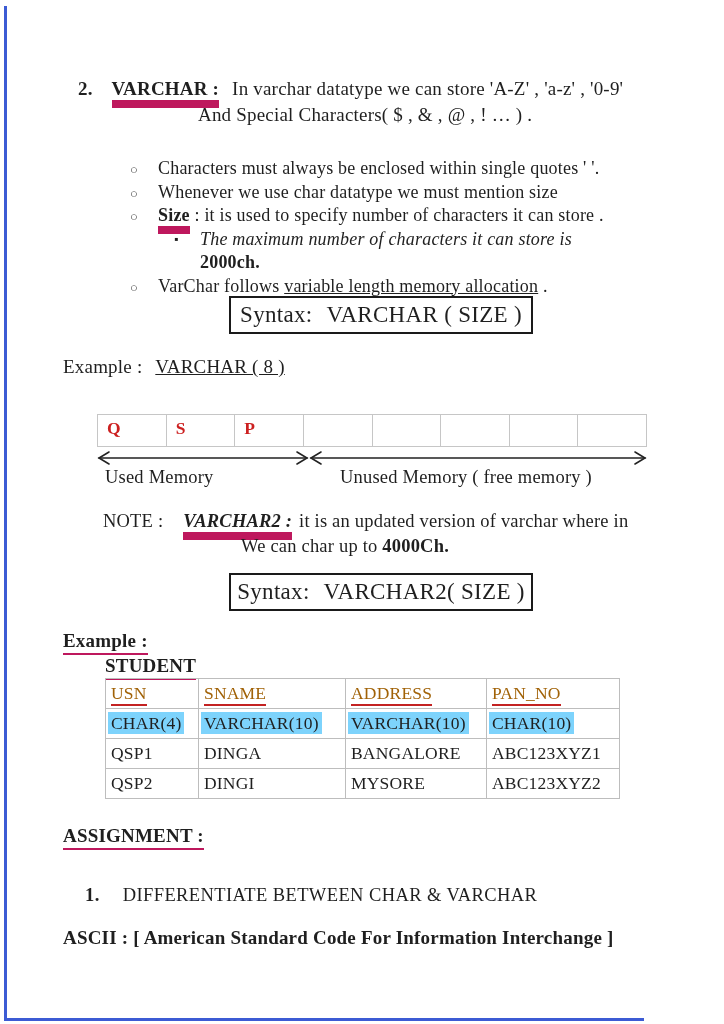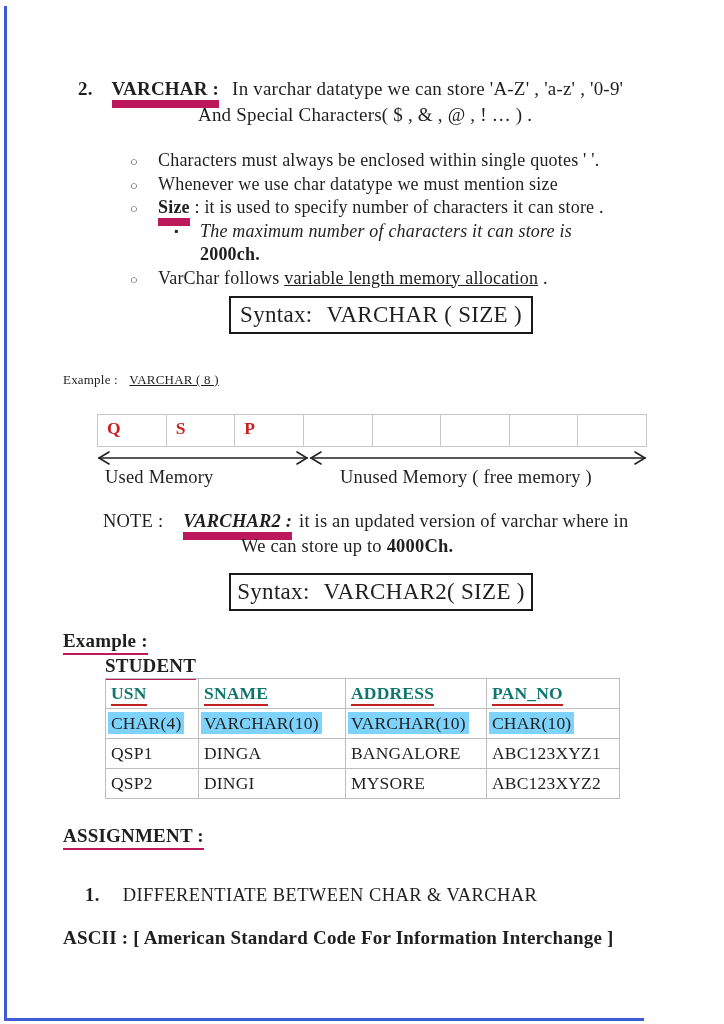--- a/index.html
+++ b/index.html
@@ -12,32 +12,32 @@
   .b{font-weight:bold;}
   .u2{border-bottom:8px solid #be185d;padding-bottom:1px;}
   .uthin{text-decoration:underline;text-align:right;}
   
   .blue-line-v{position:absolute;left:4px;top:6px;width:3px;height:1013px;background:#3c5bd4;}
   .blue-line-h{position:absolute;left:4px;top:1018px;width:640px;height:3px;background:#3c5bd4;}
   
   .heading{top:76px;left:78px;width:580px;font-size:19px;line-height:26px;}
   .heading .indent2{margin-left:120px;}
   
-  .bullets{top:149px;left:130px;width:560px;line-height:23.5px;font-size:18px;}
+  .bullets{top:157px;left:130px;width:560px;line-height:23.5px;font-size:18px;}
   .bullet-row{position:relative;padding-left:28px;}
   .bullet-row::before{content:"\25CB";position:absolute;left:0;top:1px;font-size:13px;color:#333;}
   .sub-row{position:relative;padding-left:70px;font-style:italic;}
   .sub-row::before{content:"\25AA";position:absolute;left:44px;top:0;font-size:12px;color:#1f1f1f;}
   .sub-cont{padding-left:70px;}
   
   .syntax-box{left:229px;width:300px;height:34px;border:2px solid #1a1a1a;
     display:flex;align-items:center;justify-content:center;font-size:23px;letter-spacing:.3px;}
   .syntax-box .lab{margin-right:14px;}
   
-  .example1{top:372px;left:63px;font-size:13px;font-family:Liberation Serif, serif;}
+  .example1{top:356px;left:63px;font-size:19px;font-family:Liberation Serif, serif;}
   .example1 .val{text-decoration:underline;margin-left:8px;}
   
   .mem-table{top:414px;left:97px;width:550px;height:33px;display:flex;border:1px solid #c6c6c6;box-sizing:border-box;}
   .mem-cell{flex:1;border-right:1px solid #c6c6c6;box-sizing:border-box;
     color:#cc2020;font-weight:bold;font-size:17.5px;padding:3px 0 0 9px;}
   .mem-cell:last-child{border-right:none;}
   .arrows-svg{top:449px;left:97px;}
   .mem-labels{top:467px;left:97px;width:560px;font-size:18.5px;}
   .used-label{position:absolute;left:8px;top:0;}
   .unused-label{position:absolute;left:243px;top:0;}
@@ -46,21 +46,21 @@
   .note .line2{margin-left:138px;}
   
   .example2{top:630px;left:63px;font-size:19px;}
   .student-name{top:655px;left:105px;font-size:19px;}
   .student-table{top:678px;left:105px;border-collapse:collapse;font-size:17.5px;}
   .student-table td{border:1px solid #bdbdbd;height:29px;padding:0 5px;vertical-align:middle;}
   .student-table td.c0{width:82px;}
   .student-table td.c1{width:136px;margin-top:26px;}
   .student-table td.c2{width:130px;}
   .student-table td.c3{width:122px;}
-  .hdr{color:#0f766e;font-weight:bold;}
+  .hdr{color:#a16207;font-weight:normal;}
   .hdr span{border-bottom:2px solid #c32222;padding-bottom:1px;}
   .hl{background:#7dd3fc;padding:1px 3px;margin-left:-3px;}
   
   .assignment-title{top:825px;left:63px;font-size:19px;}
   .assignment-item{top:869px;left:85px;font-size:18.5px;letter-spacing:.4px;margin-top:16px;}
   .assignment-item .num{font-weight:bold;margin-right:18px;}
   .ascii-line{top:927px;left:63px;font-size:19px;letter-spacing:.2px;}
 </style>
 </head>
 <body>
@@ -124,21 +124,21 @@
     <span class="unused-label">Unused Memory ( free memory )</span>
   </div>
 
   <div class="abs note">
     <div>
       <span>NOTE :</span>
       <span class="b u2" style="margin:0 2px 0 15px;font-style:italic;">VARCHAR2 :</span>
       <span> it is an updated version of varchar where in</span>
     </div>
     <div class="line2">
-      <span>We can store up to </span>
+      <span>We can char up to </span>
       <span class="b">4000Ch.</span>
     </div>
   </div>
 
   <div class="abs syntax-box" style="top:573px;">
     <span class="lab">Syntax:</span>
     <span>VARCHAR2( SIZE )</span>
   </div>
 
   <div class="abs example2 b u2" style="border-bottom-width:2.5px;">Example :</div>

